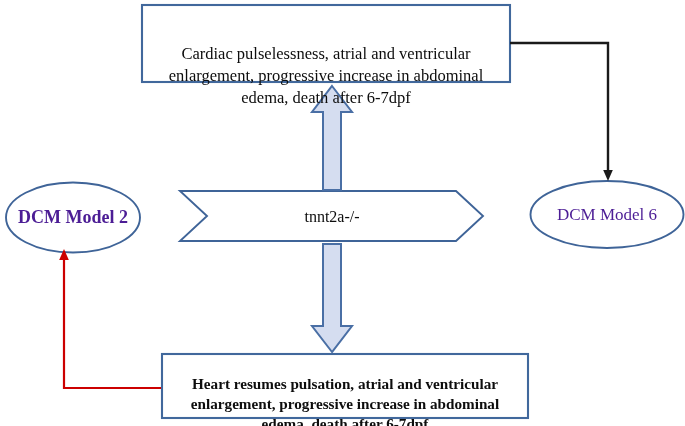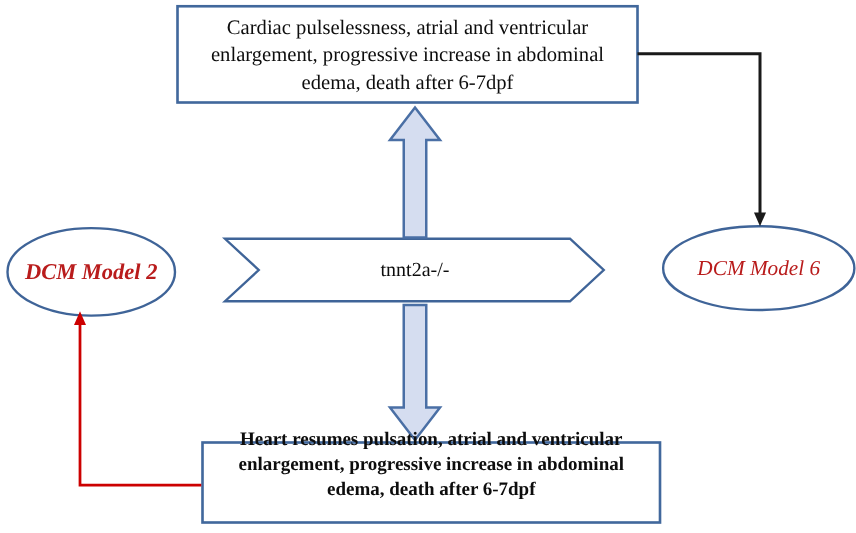--- a/index.html
+++ b/index.html
@@ -28,20 +28,21 @@
   
   .flow-box {
     position: absolute;
     box-sizing: border-box;
     display: flex;
     align-items: center;
     justify-content: flex-end;
     text-align: center;
     color: #0d0d0d;
     background: transparent;
+    margin-top: 32px;
   }
   #box-top {
     left: 141px;
     top: 4px;
     width: 370px;
     height: 79px;
     font-size: 16.5px;
     line-height: 22px;
     padding: 0 10px;
   }
@@ -56,22 +57,21 @@
     padding: 0 8px;
   }
 
   
   .ellipse-label {
     position: absolute;
     display: flex;
     align-items: center;
     justify-content: center;
     text-align: center;
-    color: #b91c1c;
-    font-style: italic;
+    color: #4c1d95;
   }
   #label-model2 {
     left: 5px;
     top: 182px;
     width: 136px;
     height: 71px;
     font-size: 18px;
     font-weight: bold;
   }
   #label-model1 {

